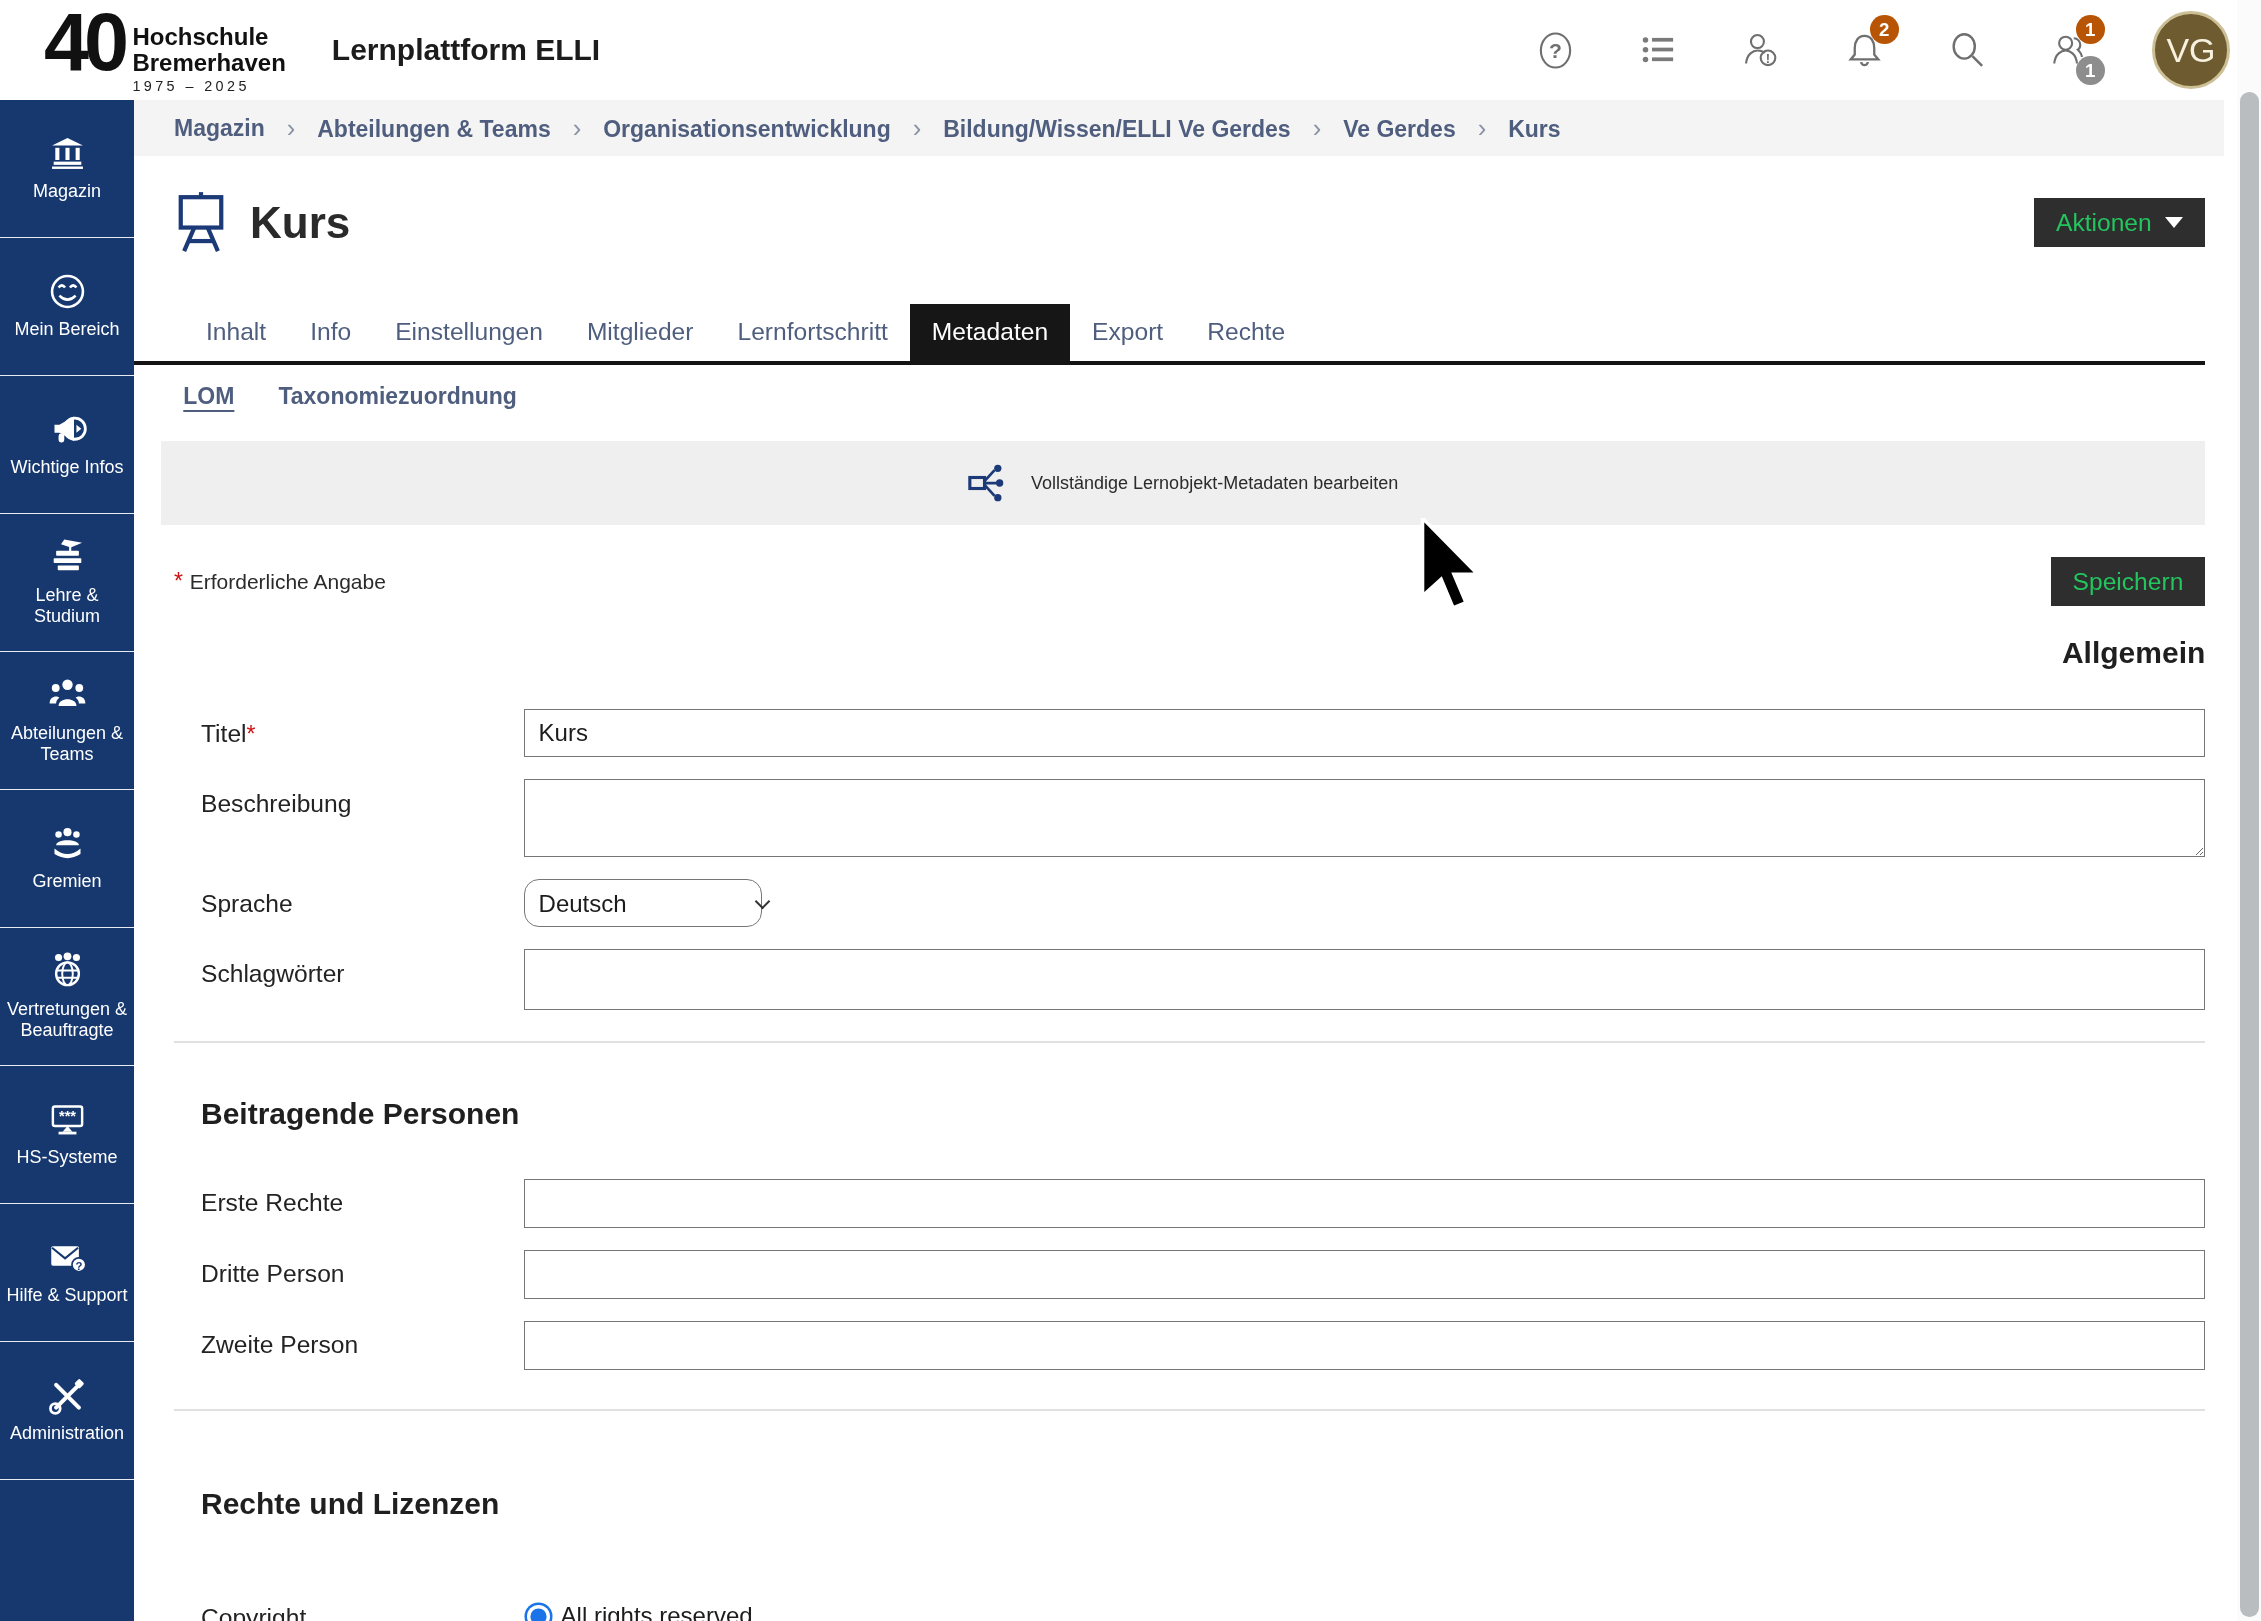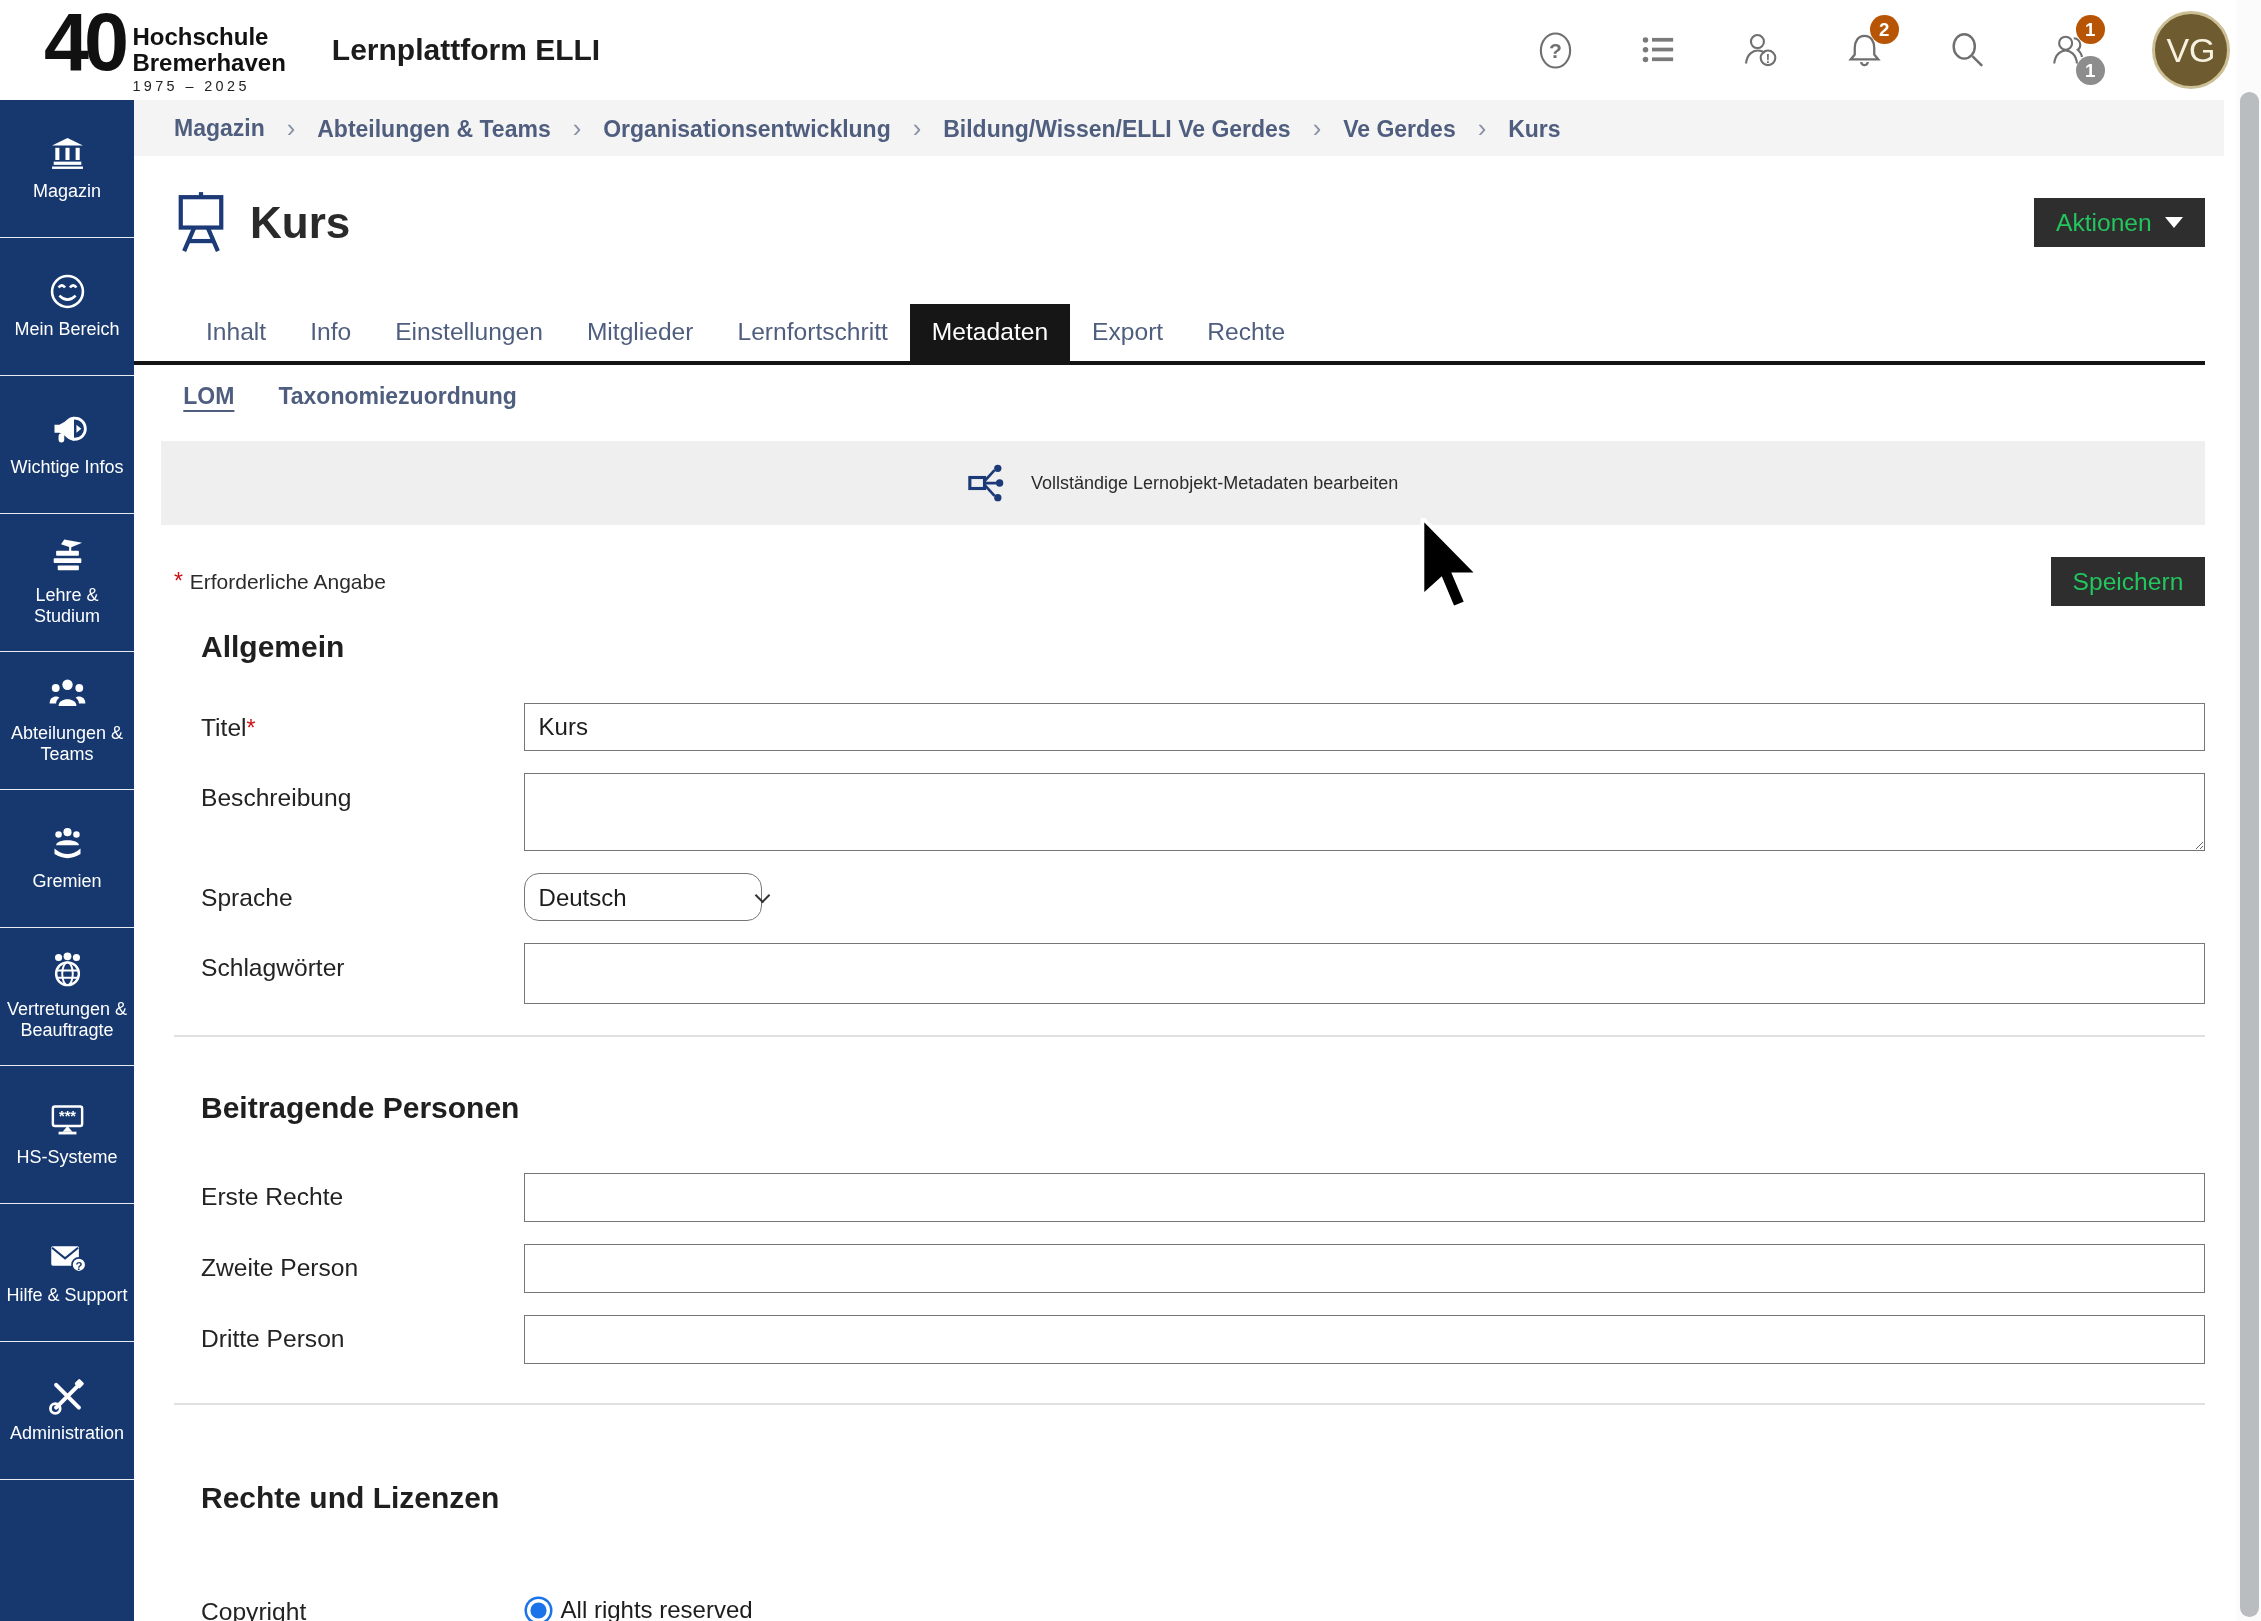--- a/index.html
+++ b/index.html
@@ -64,21 +64,21 @@
   .banner { margin-top:31px; margin-left:-12.7px; height:84px; background:#efefef;
             display:flex; align-items:center; justify-content:center; gap:18.7px; cursor:pointer; }
   .banner svg { width:44px; height:44px; }
   .banner-label { font-size:18px; color:#2b2b2b; }
 
   .form-head { margin-top:32px; display:flex; align-items:center; }
   .required-hint { font-size:21px; color:#2b2b2b; }
   .req-star { color:#cc1111; font-size:23px; margin-right:6.8px; }
 
   h2.section { font-size:30px; font-weight:700; color:#1f1f1f; padding-left:27px; }
-  .sec-allgemein { margin-top:24px; }
+  .sec-allgemein { margin-top:30px;text-align:right; }
   .frow { display:flex; align-items:flex-start; margin-bottom:22px; }
   .flabel { flex:none; width:350px; padding:10.2px 0 0 27px; font-size:24.6px; color:#232323; }
   .tinput { flex:1; height:48px; border:1.7px solid #767676; background:#fff; font-size:24px; color:#1c1c1c;
             padding:0 13.6px; font-family:"Liberation Sans","DejaVu Sans",sans-serif; }
   textarea.tinput { height:78px; padding-top:8.5px; resize:both; }
   .tinput.tall { height:61px; }
   .tinput.person { height:49px; }
   .select-wrap { position:relative; width:261px; }
   select.tinput { width:238px; appearance:none; -webkit-appearance:none; padding-right:41px;border-radius:15px; }
   .chev { position:absolute; right:17px; top:17px; width:11px; height:11px;
@@ -354,25 +354,25 @@
 
       <div class="divider"></div>
 
       <h2 class="section sec-beitragende">Beitragende Personen</h2>
 
       <div class="frow">
         <div class="flabel">Erste Rechte</div>
         <input class="tinput person" type="text" value="" style="">
       </div>
       <div class="frow">
+        <div class="flabel">Dritte Person</div>
+        <input class="tinput person" type="text" value="" style="">
+      </div>
+      <div class="frow">
         <div class="flabel">Zweite Person</div>
-        <input class="tinput person" type="text" value="" style="">
-      </div>
-      <div class="frow">
-        <div class="flabel">Dritte Person</div>
         <input class="tinput person" type="text" value="" style="">
       </div>
 
       <div class="divider" style="margin-top:39px;"></div>
 
       <h2 class="section sec-rechte">Rechte und Lizenzen</h2>
 
       <div class="frow">
         <div class="flabel" style="padding-top:1.7px;">Copyright</div>
         <div class="radio-row">

